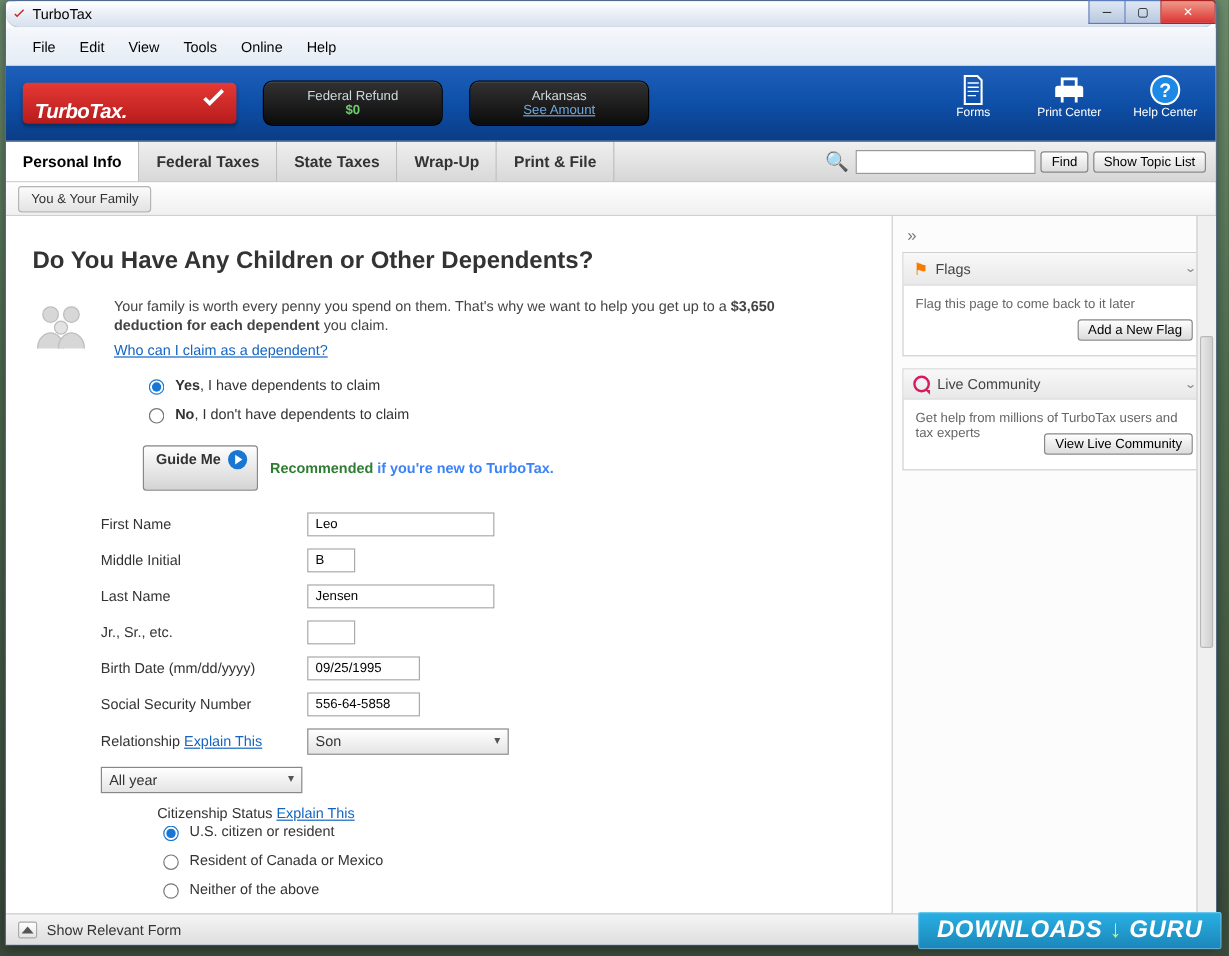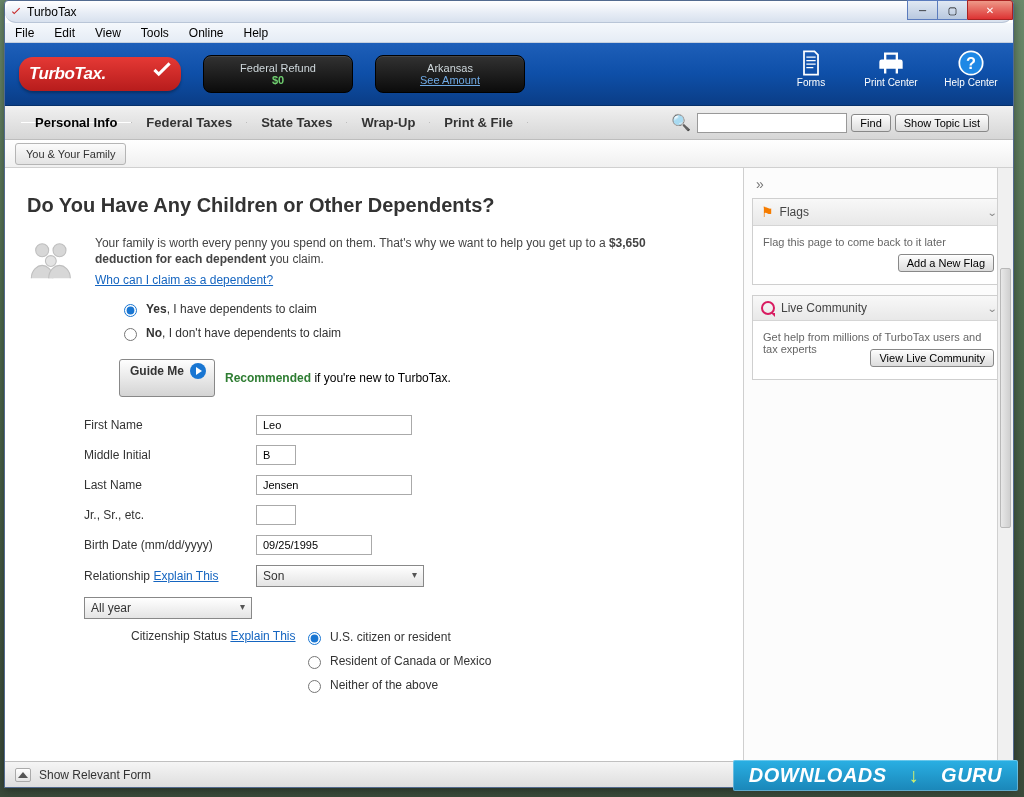--- a/index.html
+++ b/index.html
@@ -7,35 +7,35 @@
   .desktop { width:1024px; height:797px; position:relative; background:linear-gradient(180deg,#6b8a6b 0%, #4e6b4e 40%, #3a4a3a 100%); overflow:hidden; }
   
   .window { position:absolute; left:4px; top:0; width:1010px; height:788px; background:#fff; border:1px solid #526a8f; border-radius:4px 4px 0 0; box-shadow:0 2px 10px rgba(0,0,0,.4); display:flex; flex-direction:column; }
   .titlebar { height:22px; background:linear-gradient(180deg,#fff 0%, #e6ecf5 60%, #d8e1ee 100%); border-bottom:1px solid #b9c5d7; display:flex; align-items:center; padding:0 4px; font-size:12px;border-radius:11px; }
   .titlebar .ico { width:14px; height:14px; margin-right:4px; color:#c00; }
   .winbtns { position:absolute; right:0; top:-1px; display:flex; }
   .winbtn { width:30px; height:20px; border:1px solid #5a7bbd; display:flex; align-items:center; justify-content:center; font-size:10px; font-family:Arial; }
   .winbtn.min { background:linear-gradient(180deg,#e0e8f3,#b8c8df); border-right:none; border-radius:0; }
   .winbtn.max { background:linear-gradient(180deg,#e0e8f3,#b8c8df); border-right:none; }
   .winbtn.close { width:46px; background:linear-gradient(180deg,#e98,#d33); color:#fff; border-radius:0 3px 0 0; border-color:#a22; }
-  .menubar { height:20px; background:linear-gradient(180deg,#f5f8fc,#e5ecf5); border-bottom:1px solid #c6d0de; display:flex; align-items:center; padding:0 0; gap:0; }
+  .menubar { height:32px; background:linear-gradient(180deg,#f5f8fc,#e5ecf5); border-bottom:1px solid #c6d0de; display:flex; align-items:center; padding:0 12px; gap:0; }
   .menubar span { padding:2px 10px; cursor:default; }
   
   .appband { height:63px; background:linear-gradient(180deg,#1e5fb9 0%, #0e4fa8 50%, #0a3d86 100%); display:flex; align-items:center; padding:0 14px; color:#fff; border-bottom:1px solid #06306a; position:relative; }
-  .logo { width:162px; height:34px; background:linear-gradient(180deg,#e53935,#b71c1c); border-radius:14px; display:flex; align-items:center; padding:0 10px; box-shadow:0 2px 3px rgba(0,0,0,.3); position:relative; }
+  .logo { width:178px; height:34px; background:linear-gradient(180deg,#e53935,#b71c1c); border-radius:4px; display:flex; align-items:flex-end; padding:0 10px; box-shadow:0 2px 3px rgba(0,0,0,.3); position:relative; }
   .logo b { color:#fff; font-size:17px; font-style:italic; letter-spacing:-.5px; }
   .logo .check { width:26px; height:26px; color:#fff; position:absolute; right:6px; top:2px; }
   .pill { width:150px; height:38px; background:linear-gradient(180deg,#323232,#0b0b0b); border:1px solid #000; border-radius:8px; margin-left:22px; display:flex; flex-direction:column; align-items:center; justify-content:center; font-size:11px; color:#cfd8dc; box-shadow:inset 0 1px 0 rgba(255,255,255,.1); }
   .pill .val { color:#6fce6f; font-weight:bold; }
   .pill .lnk { color:#6fa9e3; text-decoration:underline; }
   .topicons { position:absolute; right:12px; top:6px; display:flex; gap:20px; }
   .topicon { display:flex; flex-direction:column; align-items:center; font-size:10px; color:#fff; cursor:pointer; width:60px;}
   .topicon svg { width:28px; height:28px; fill:#fff; }
   
-  .tabsrow { height:34px; background:linear-gradient(180deg,#f0f0f0,#d6d6d6); border-bottom:1px solid #bdbdbd; display:flex; align-items:stretch; padding:16px; }
+  .tabsrow { height:34px; background:linear-gradient(180deg,#f0f0f0,#d6d6d6); border-bottom:1px solid #bdbdbd; display:flex; align-items:stretch; padding:0; }
   .tab { padding:0 14px; display:flex; align-items:center; font-weight:bold; font-size:13px; color:#333; border-right:1px solid #bdbdbd; background:linear-gradient(180deg,#efefef,#d8d8d8); cursor:pointer; }
   .tab.active { background:#fff; color:#000; }
   .tabspacer { flex:1; }
   .searcharea { display:flex; align-items:center; padding:0 8px; gap:4px; }
   .searcharea .mag { font-size:16px; color:#666; margin-right:2px; }
   .searcharea input[type=text] { width:150px; height:20px; border:1px solid #999; background:#fff; padding:0 4px; font-size:12px; }
   .btn { background:linear-gradient(180deg,#fefefe,#dcdcdc); border:1px solid #888; border-radius:3px; padding:2px 8px; font-size:11px; cursor:pointer; box-shadow:inset 0 1px 0 #fff; }
   
   .subtabs { height:28px; background:linear-gradient(180deg,#fff,#f0f0f0); border-bottom:1px solid #d0d0d0; display:flex; align-items:center; padding:4px 10px; }
   .subtab { padding:4px 10px; background:linear-gradient(180deg,#fbfbfb,#e3e3e3); border:1px solid #b5b5b5; border-radius:3px; font-size:11px; color:#333; cursor:pointer; }
@@ -49,52 +49,52 @@
   .intro p b { font-weight:bold; }
   a.link { color:#1565c0; text-decoration:underline; font-size:12px; cursor:pointer;}
   .radios { margin:14px 0 18px 92px; }
   .radioline { display:flex; align-items:center; gap:6px; margin-bottom:8px; font-size:12px; }
   .radioline input { accent-color:#1976d2; }
   .guide { margin-left:92px; display:flex; align-items:center; gap:10px; margin-bottom:18px;}
   .guide .gbtn { background:linear-gradient(180deg,#fefefe,#d4d4d4); border:1px solid #888; border-radius:3px; padding:3px 8px 17px 10px; font-size:12px; font-weight:bold; display:flex; align-items:center; gap:6px; cursor:pointer;}
   .playcircle { width:16px; height:16px; background:#1976d2; border-radius:50%; display:flex; align-items:center; justify-content:center;}
   .playcircle::after { content:""; border-left:6px solid #fff; border-top:4px solid transparent; border-bottom:4px solid transparent; margin-left:1px;}
   .rec { color:#2e7d32; font-weight:bold; font-size:12px; }
-  .rec span { color:#000000; font-weight:normal; }
+  .rec span { color:#3b82f6; font-weight:bold; }
   .formrow { display:flex; align-items:center; margin-bottom:10px; margin-left:57px;}
   .formrow label { width:172px; font-size:12px; color:#333; }
   .formrow input[type=text] { border:1px solid #aaa; padding:3px 6px; font-size:11px; background:#fff; }
   .formrow input.w-med { width:156px; }
   .formrow input.w-sm { width:40px; }
-  .formrow input.w-date { width:116px; }
+  .formrow input.w-date { width:94px; }
   .sel { border:1px solid #888; background:linear-gradient(180deg,#fff,#e4e4e4); padding:3px 22px 3px 6px; font-size:12px; position:relative; display:inline-block; cursor:default;}
   .sel.wA { width:168px; } .sel.wB { width:320px; } .sel.wC { width:168px; }
   .sel::after { content:"▾"; position:absolute; right:6px; top:3px; color:#555; font-size:10px;}
-  .citiz { margin-left:104px; }
+  .citiz { margin-left:104px;flex-direction:column; }
   .citiz .radioline { margin-left:172px; }
   
   .rightcol { width:270px; border-left:1px solid #cfcfcf; background:#fcfcfc; padding:8px 8px; }
   .expander { color:#777; font-size:14px; margin:0 0 6px 4px; letter-spacing:4px;}
   .panel { border:1px solid #cfcfcf; margin-bottom:10px; background:#fff; }
   .panelhead { background:linear-gradient(180deg,#f8f8f8,#e8e8e8); padding:5px 8px; display:flex; align-items:center; gap:6px; font-size:12px; color:#444; border-bottom:1px solid #d5d5d5; }
   .panelhead .chev { margin-left:auto; color:#888; font-size:10px; transform:scaleX(1.3);}
   .panelbody { padding:10px 10px 12px 10px; font-size:11px; color:#666; }
   .panelbody .btn { float:right; margin-top:6px; }
   .panelbody::after { content:""; display:block; clear:both; }
   .flagico { color:#f57c00; font-size:14px; }
   .commico { width:14px; height:14px; border:2px solid #d81b60; border-radius:50%; display:inline-block; position:relative;}
   .commico::after{ content:""; position:absolute; bottom:-4px; right:-2px; border-top:4px solid #d81b60; border-left:4px solid transparent;}
   
   .footer { height:26px; background:linear-gradient(180deg,#f5f5f5,#dedede); border-top:1px solid #c0c0c0; display:flex; align-items:center; padding:0 10px; font-size:12px; color:#333; }
   .footer .tri { width:16px; height:14px; border:1px solid #aaa; border-radius:2px; display:flex; align-items:center; justify-content:center; margin-right:8px; background:linear-gradient(180deg,#fff,#e4e4e4);}
   .footer .tri::after { content:""; border-bottom:6px solid #555; border-left:5px solid transparent; border-right:5px solid transparent;}
   .scrollbar { position:absolute; right:0; top:0; bottom:0; width:16px; background:#f0f0f0; border-left:1px solid #d0d0d0;}
   .scrollbar .thumb { position:absolute; left:2px; right:2px; top:100px; height:260px; background:linear-gradient(90deg,#e8e8e8,#cfcfcf); border:1px solid #b8b8b8; border-radius:2px;}
   
-  .watermark { position:absolute; right:6px; bottom:6px; background:linear-gradient(180deg,#2ab0e4,#1a86b8); color:#fff; font-weight:bold; font-style:italic; padding:4px 16px; font-size:20px; border-radius:2px; letter-spacing:.5px; display:flex; align-items:center; gap:22px; box-shadow:0 0 0 1px rgba(255,255,255,.3) inset;}
+  .watermark { position:absolute; right:6px; bottom:6px; background:linear-gradient(180deg,#2ab0e4,#1a86b8); color:#fff; font-weight:bold; font-style:italic; padding:4px 16px; font-size:20px; border-radius:2px; letter-spacing:.5px; display:flex; align-items:center; gap:6px; box-shadow:0 0 0 1px rgba(255,255,255,.3) inset;}
   .watermark .arrow { color:#d8f36b; font-style:normal;}
 </style>
 </head>
 <body>
 
 <div class="desktop">
   <div class="window">
 
     <div class="titlebar">
       <svg class="ico" viewBox="0 0 24 24">
@@ -227,20 +227,24 @@
           <label>Last Name</label>
           <input type="text" class="w-med" value="Jensen" style="">
         </div>
         <div class="formrow">
           <label>Jr., Sr., etc.</label>
           <input type="text" class="w-sm" value="" style="">
         </div>
         <div class="formrow">
           <label>Birth Date (mm/dd/yyyy)</label>
           <input type="text" class="w-date" value="09/25/1995" style="">
+        </div>
+        <div class="formrow">
+          <label>Social Security Number</label>
+          <input type="text" class="w-date" value="556-64-5858" style="">
         </div>
         <div class="formrow">
           <label>
             <span>Relationship</span> <a class="link">Explain This</a>
           </label>
           <div class="sel wA">Son</div>
         </div>
         <div class="formrow">
           <div class="sel wC">All year</div>
         </div>

